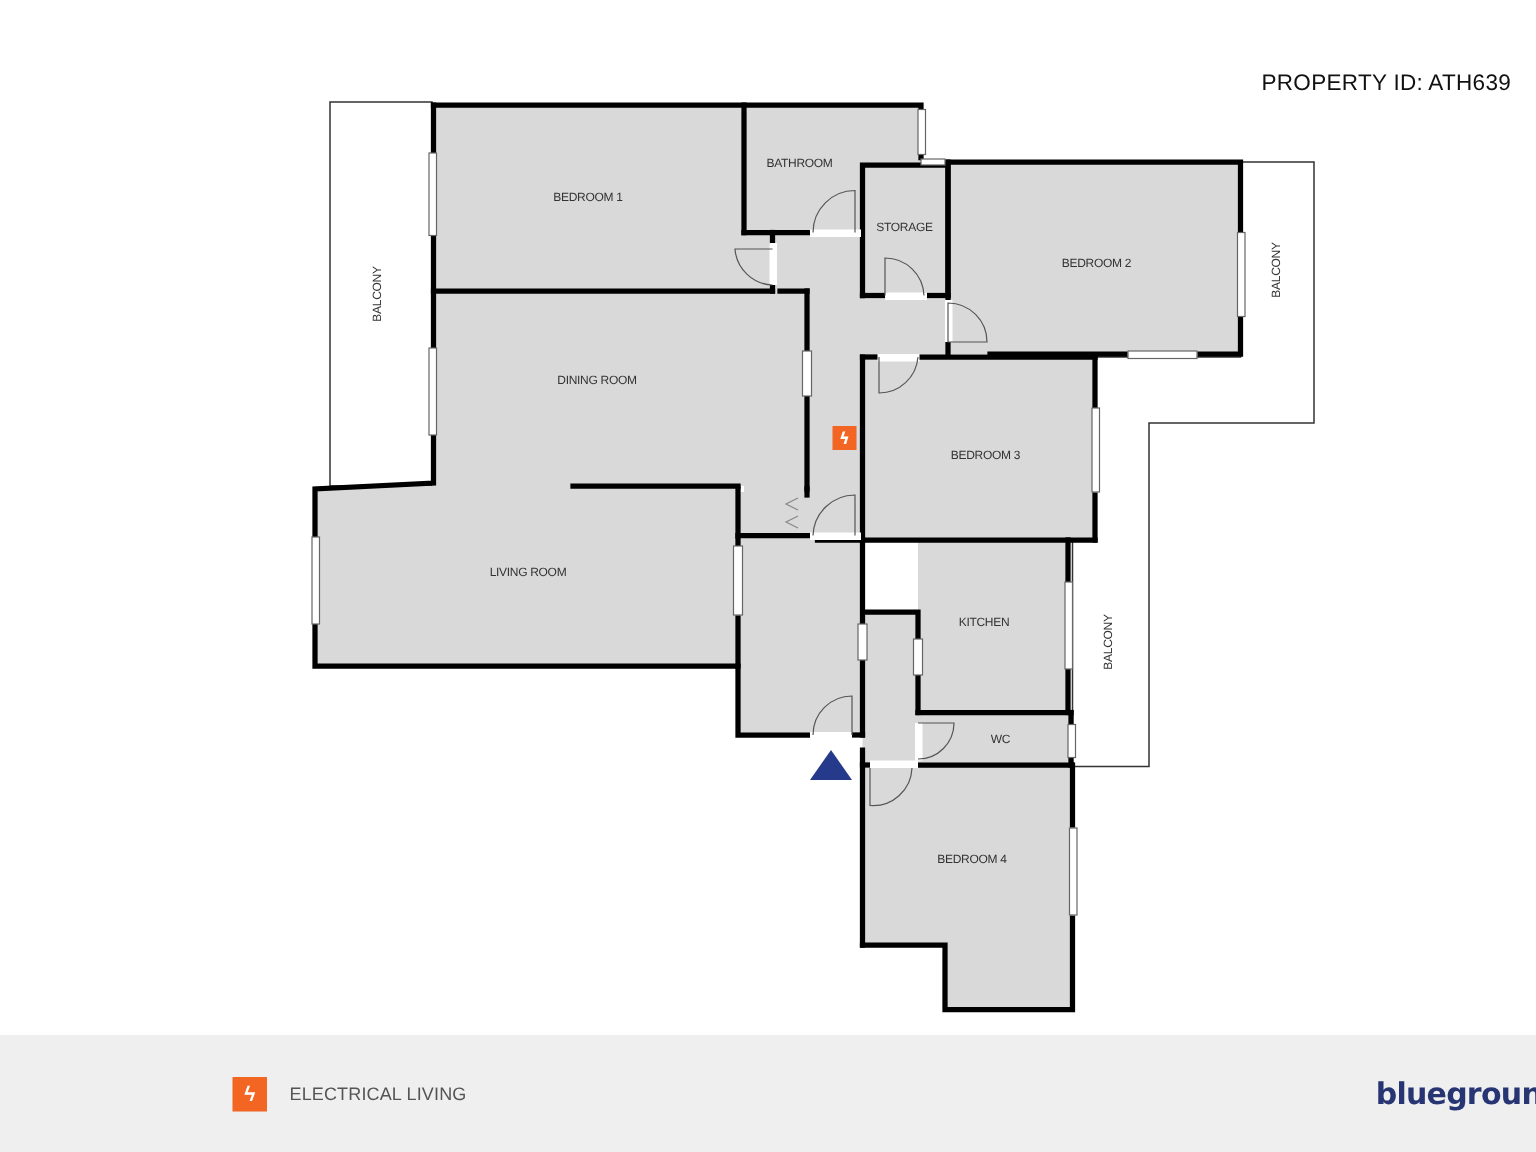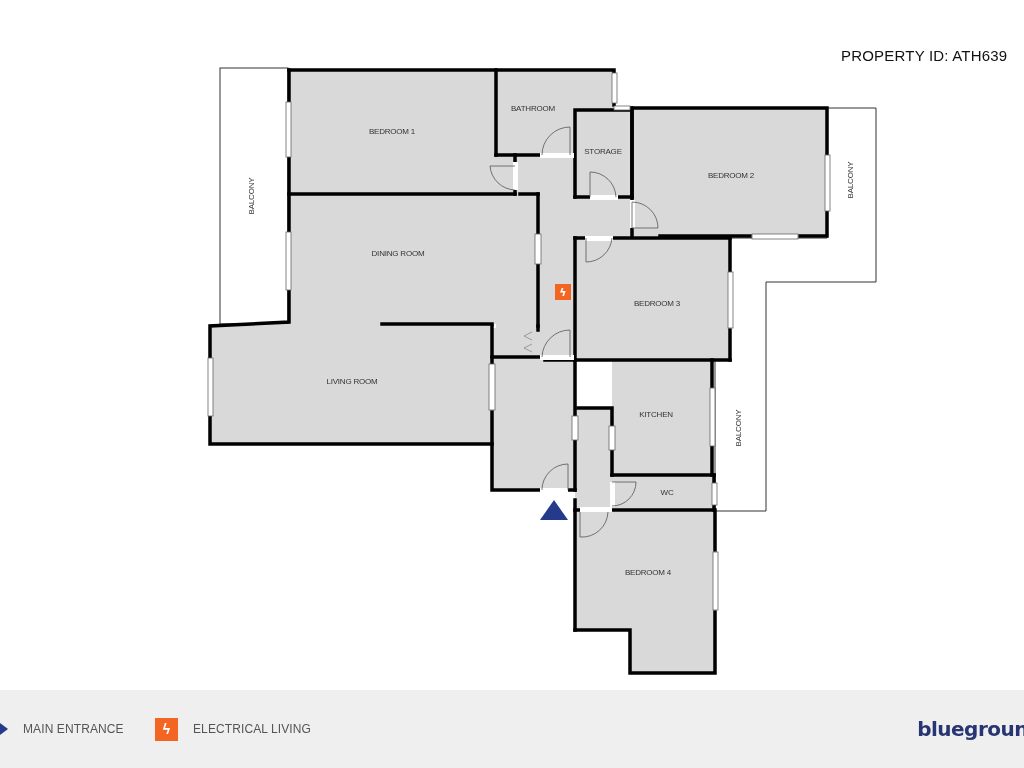--- a/index.html
+++ b/index.html
@@ -174,22 +174,18 @@
 
   <g>
     <rect x="555" y="284" width="16" height="16" fill="#f26522"></rect>
     <text x="563" y="293" fill="#fff" font-size="11" font-weight="bold" text-anchor="middle" dominant-baseline="middle" font-family="DejaVu Sans, sans-serif">ϟ</text>
   </g>
 
   <polygon points="554,500 540,520 568,520" fill="#253a8a"></polygon>
 </svg>
 
 <div class="footer">
-  <div class="legend-item entrance-item">
-    <span class="entrance-arrow"></span>
-    <span class="legend-text">MAIN ENTRANCE</span>
-  </div>
   <div class="legend-item panel-item">
     <span class="panel-box">ϟ</span>
     <span class="legend-text">ELECTRICAL LIVING</span>
   </div>
   <div class="brand">bluegroun</div>
 </div>
 
 </body></html>

